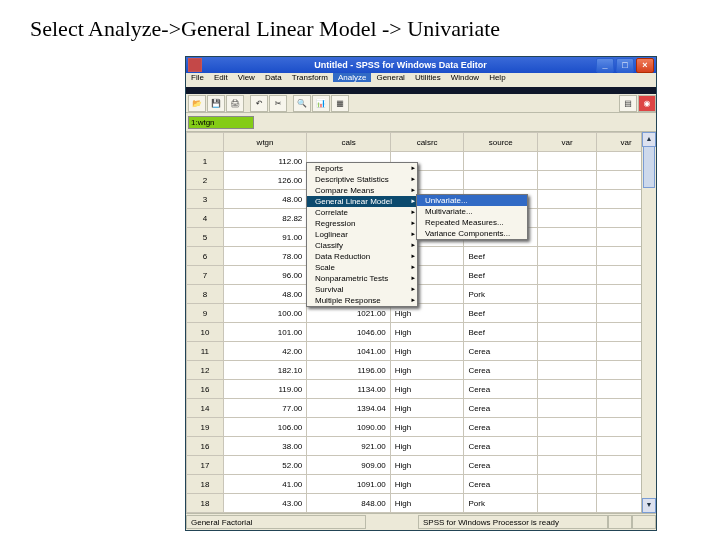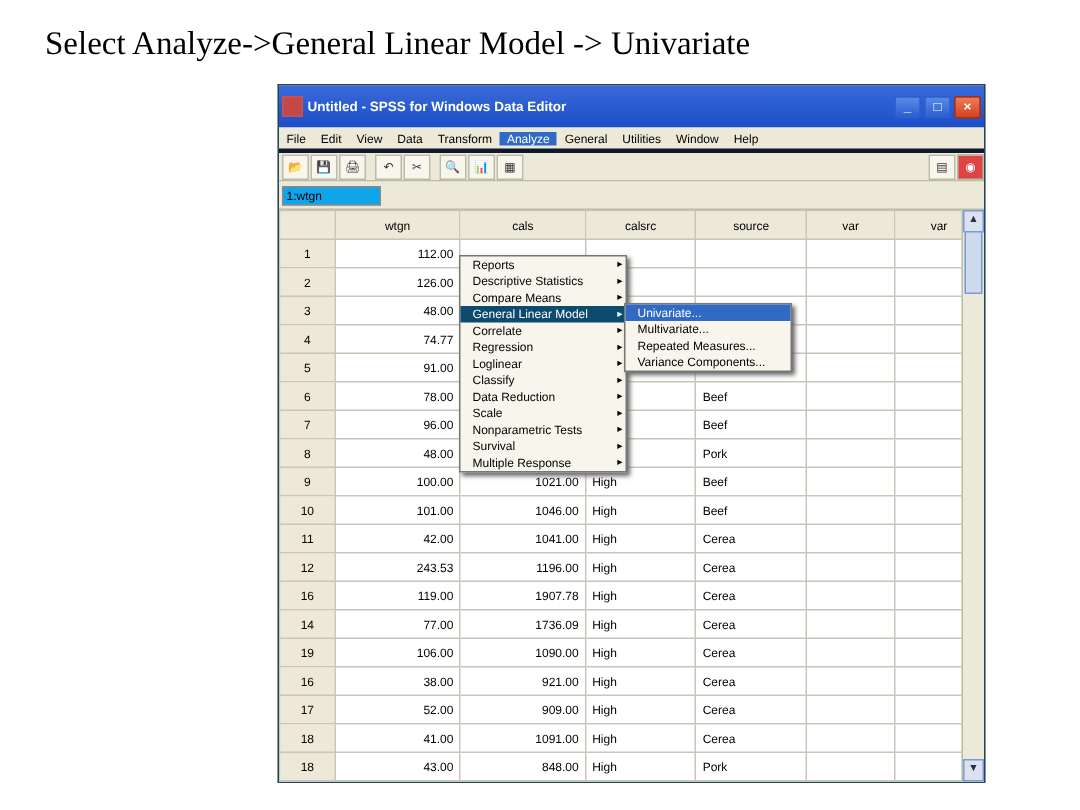--- a/index.html
+++ b/index.html
@@ -1,31 +1,31 @@
 <!DOCTYPE html>
 <html><head>
 <meta charset="utf-8">
 <style>
   body { margin: 0; font-family: "Times New Roman", serif; background: #fff; width: 720px; height: 540px; overflow: hidden; }
   .slide-title { font-size: 22px; padding: 16px 0 8px 30px; font-weight: normal; }
   .app-window { position: absolute; left: 185px; top: 56px; width: 470px; border: 1px solid #245; font-family: Tahoma, sans-serif; font-size: 8px; background: #ece9d8; }
-  .title-bar { height: 28px; background: linear-gradient(#3a6ad8,#1b4ec9); color: #fff; display: flex; align-items: center; padding: 0 2px; font-size: 9px; font-weight: bold; }
+  .title-bar { height: 16px; background: linear-gradient(#3a6ad8,#1b4ec9); color: #fff; display: flex; align-items: center; padding: 0 2px; font-size: 9px; font-weight: bold; text-align: center; }
   .title-bar .spss-icon { width: 12px; height: 12px; background: #c44848; display: inline-block; margin-right: 3px; border: 1px solid #fff1; }
   .title-bar .title-text { flex: 1 1 auto; }
   .win-btns { display: flex; gap: 2px; }
   .win-btn { width: 16px; height: 13px; display: flex; align-items: center; justify-content: center; font-weight: bold; font-size: 9px; border-radius: 2px; }
   .win-btn.min, .win-btn.max { background: linear-gradient(#5b8ae5,#2a5fd0); color: #fff; border: 1px solid #2a5fd0; }
   .win-btn.close { background: linear-gradient(#f07b59,#d5411e); color:#fff; border:1px solid #b02c00; }
-  .menu-bar { background: #ece9d8; display: flex; height: 14px; align-items: center; border-bottom: 3px solid #0f172a; }
+  .menu-bar { background: #ece9d8; display: flex; height: 14px; align-items: flex-start; border-bottom: 7px solid #0f172a; }
   .menu-item { padding: 0 5px; font-size: 8px; }
   .menu-item.active { background: #316ac5; color: #fff; }
   .toolbar { height: 18px; background: #ece9d8; border-bottom: 1px solid #bba; display:flex; align-items:center; gap:1px; padding-left:2px; }
   .tool-btn { width: 16px; height: 15px; border: 1px solid #bba; background: #f7f5ec; display:flex; align-items:center; justify-content:center; font-size:8px; color:#333; }
   .cell-bar { height: 18px; background: #ece9d8; border-bottom: 1px solid #bba; display:flex; align-items:center; padding-left:2px; gap:4px;}
-  .cell-name { font-size: 8px; background:#0ea5e9; border:1px solid #888; padding:1px 6px 1px 2px; min-width:56px; display:inline-block;}
+  .cell-name { font-size: 8px; background:#84cc16; border:1px solid #888; padding:1px 6px 1px 2px; min-width:56px; display:inline-block;}
   .cell-input { font-size: 8px; background:#fff; border:1px solid #888; padding:1px 2px; width:26px; text-align:right;margin-top:43px;}
   .grid-wrap { position: relative; background:#fff; }
   table.data-grid { border-collapse: collapse; table-layout: fixed; width: 100%; }
   table.data-grid th, table.data-grid td { border: 1px solid #c9c5b8; height: 18px; padding: 0 4px; font-size: 8px; text-align: right; overflow:hidden; white-space:nowrap;}
   table.data-grid th { background: #ece9d8; font-weight: normal; text-align: center; }
   table.data-grid td.lbl { text-align: left; }
   table.data-grid th.rowhead { width: 30px; text-align: center; background:#ece9d8;}
   col.c-row { width: 30px; } col.c-num { width: 68px; } col.c-lbl { width: 60px; } col.c-var { width:48px; }
   .scrollbar-v { position:absolute; right:0; top:0; bottom:0; width:14px; background:#ece9d8; border-left:1px solid #bba;}
   .scrollbar-v .thumb { position:absolute; left:1px; right:1px; top:14px; height:40px; background:#cdd9ec; border:1px solid #7a9cd4;}
@@ -140,21 +140,21 @@
             <th class="rowhead">3</th>
             <td>48.00</td>
             <td></td>
             <td class="lbl"></td>
             <td class="lbl"></td>
             <td></td>
             <td></td>
           </tr>
           <tr>
             <th class="rowhead">4</th>
-            <td>74.77</td>
+            <td>82.82</td>
             <td></td>
             <td class="lbl"></td>
             <td class="lbl">Beef</td>
             <td></td>
             <td></td>
           </tr>
           <tr>
             <th class="rowhead">5</th>
             <td>91.00</td>
             <td></td>
@@ -212,40 +212,40 @@
             <th class="rowhead">11</th>
             <td>42.00</td>
             <td>1041.00</td>
             <td class="lbl">High</td>
             <td class="lbl">Cerea</td>
             <td></td>
             <td></td>
           </tr>
           <tr>
             <th class="rowhead">12</th>
-            <td>243.53</td>
+            <td>182.10</td>
             <td>1196.00</td>
             <td class="lbl">High</td>
             <td class="lbl">Cerea</td>
             <td></td>
             <td></td>
           </tr>
           <tr>
             <th class="rowhead">16</th>
             <td>119.00</td>
-            <td>1907.78</td>
+            <td>1134.00</td>
             <td class="lbl">High</td>
             <td class="lbl">Cerea</td>
             <td></td>
             <td></td>
           </tr>
           <tr>
             <th class="rowhead">14</th>
             <td>77.00</td>
-            <td>1736.09</td>
+            <td>1394.04</td>
             <td class="lbl">High</td>
             <td class="lbl">Cerea</td>
             <td></td>
             <td></td>
           </tr>
           <tr>
             <th class="rowhead">19</th>
             <td>106.00</td>
             <td>1090.00</td>
             <td class="lbl">High</td>
@@ -313,13 +313,19 @@
         <div class="dd-item">Multiple Response<span class="dd-arrow">▸</span></div>
       </div>
     <div class="submenu" id="glm-submenu">
         <div class="dd-item hl">Univariate...</div>
         <div class="dd-item">Multivariate...</div>
         <div class="dd-item">Repeated Measures...</div>
         <div class="dd-item sep">Variance Components...</div>
       </div>
   </div>
 
+  <div class="status-bar">
+    <div class="status-cell left">General Factorial</div>
+    <div class="status-cell mid">SPSS for Windows Processor is ready</div>
+    <div class="status-cell sm"></div>
+    <div class="status-cell sm"></div>
+  </div>
 </div>
 
 </body></html>

